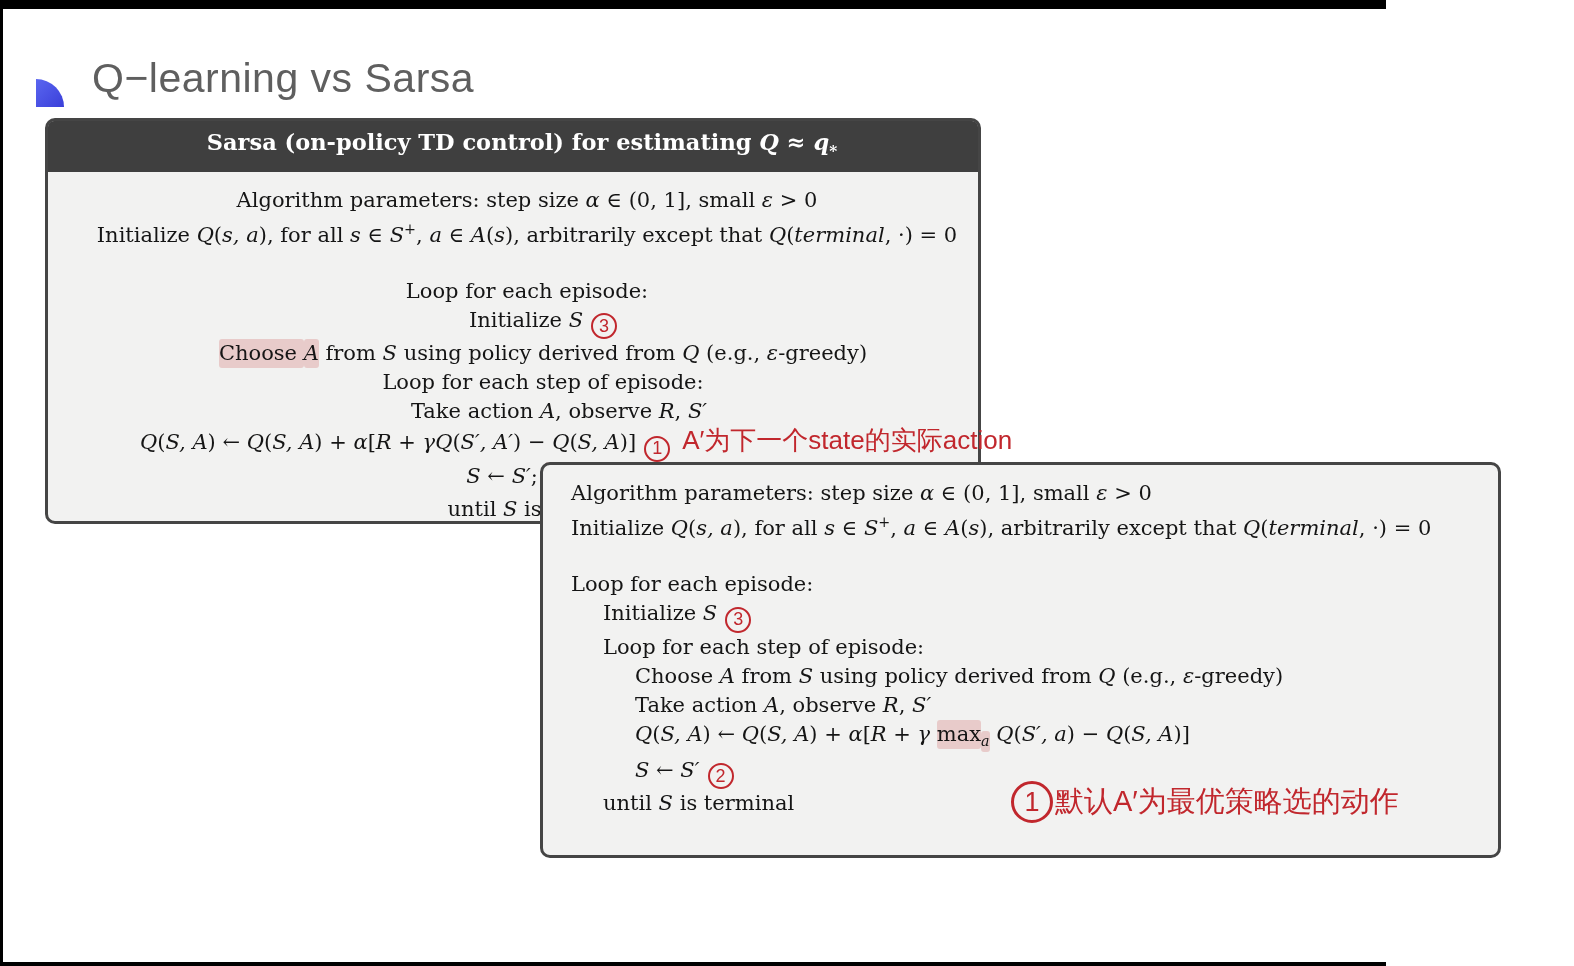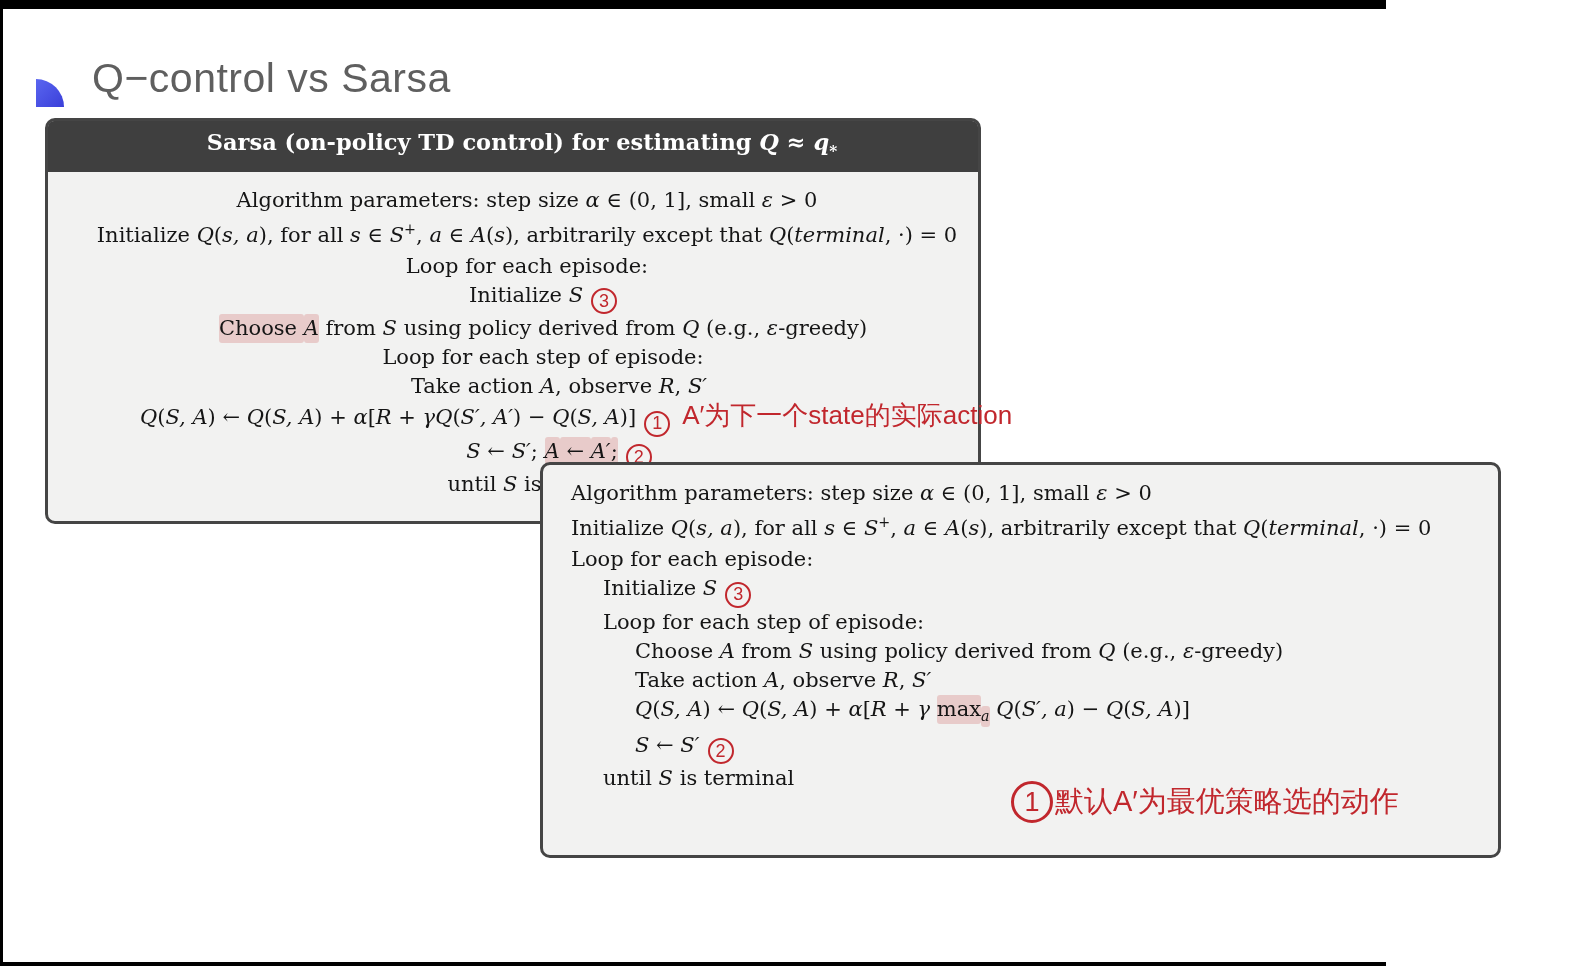--- a/index.html
+++ b/index.html
@@ -44,21 +44,21 @@
   .box-header{
     background:var(--c-header-bg);color:var(--c-header-text);
     font-weight:bold;font-size:22.5px;line-height:26px;
     padding:8px 10px 8px 28px;border-radius:6px 6px 0 0;
     white-space:nowrap;
   }
   .box-body{
     padding:14px 0 0 28px;font-size:21px;color:#151515;
   }
   .algo-line{line-height:29px;white-space:nowrap;}
-  .algo-line.gap{margin-top:2px;}
+  .algo-line.gap{margin-top:27px;}
 
   .seg-i{font-style:italic;}
   .seg-hl{background:var(--c-pink);padding:2px 0 3px 0;border-radius:3px;}
   .seg-sup{vertical-align:super;font-size:0.68em;}
   .seg-sub{vertical-align:sub;font-size:0.68em;}
   .seg-circ{
     display:inline-flex;align-items:center;justify-content:center;
     width:26px;height:26px;border:2.5px solid var(--c-red);border-radius:50%;
     color:var(--c-red);font-family:"Liberation Sans","DejaVu Sans",sans-serif;
     font-size:18px;font-style:normal;margin-left:8px;vertical-align:-5px;
@@ -83,21 +83,21 @@
   }
 </style>
 </head>
 <body>
 
 <div class="letterbox lb-top"></div>
 <div class="letterbox lb-left"></div>
 <div class="letterbox lb-bottom"></div>
 
 <div class="accent-shape"></div>
-<div class="slide-title">Q−control vs Sarsa</div>
+<div class="slide-title">Q−learning vs Sarsa</div>
 
 <div id="sarsa-box" class="algo-box">
   <div class="box-header"><span>Sarsa (on-policy TD control) for estimating </span><span class="seg-i">Q</span><span> ≈ </span><span class="seg-i">q</span><span class="seg-sub">*</span></div>
   <div class="box-body">
       <div class="algo-line" style="padding-left: 0px;"><span>Algorithm parameters: step size </span><span class="seg-i">α</span><span> ∈ (0, 1], small </span><span class="seg-i">ε</span><span> &gt; 0</span></div>
       <div class="algo-line" style="padding-left: 0px;"><span>Initialize </span><span class="seg-i">Q</span><span>(</span><span class="seg-i">s, a</span><span>), for all </span><span class="seg-i">s</span><span> ∈ </span><span class="seg-i">S</span><span class="seg-sup">+</span><span>, </span><span class="seg-i">a</span><span> ∈ </span><span class="seg-i">A</span><span>(</span><span class="seg-i">s</span><span>), arbitrarily except that </span><span class="seg-i">Q</span><span>(</span><span class="seg-i">terminal</span><span>, ·) = 0</span></div>
       <div class="algo-line gap" style="padding-left: 0px;"><span>Loop for each episode:</span></div>
       <div class="algo-line" style="padding-left: 32px;"><span>Initialize </span><span class="seg-i">S</span><span class="seg-circ">3</span></div>
       <div class="algo-line" style="padding-left: 32px;"><span class="seg-hl">Choose </span><span class="seg-hl seg-i">A</span><span> from </span><span class="seg-i">S</span><span> using policy derived from </span><span class="seg-i">Q</span><span> (e.g., </span><span class="seg-i">ε</span><span>-greedy)</span></div>
       <div class="algo-line" style="padding-left: 32px;"><span>Loop for each step of episode:</span></div>

